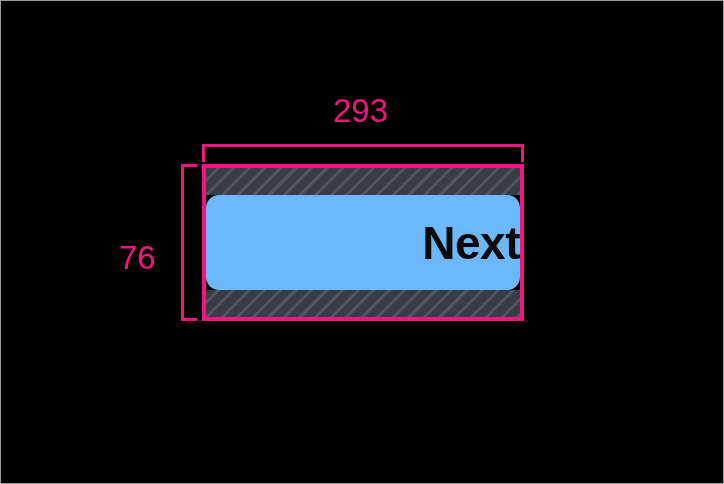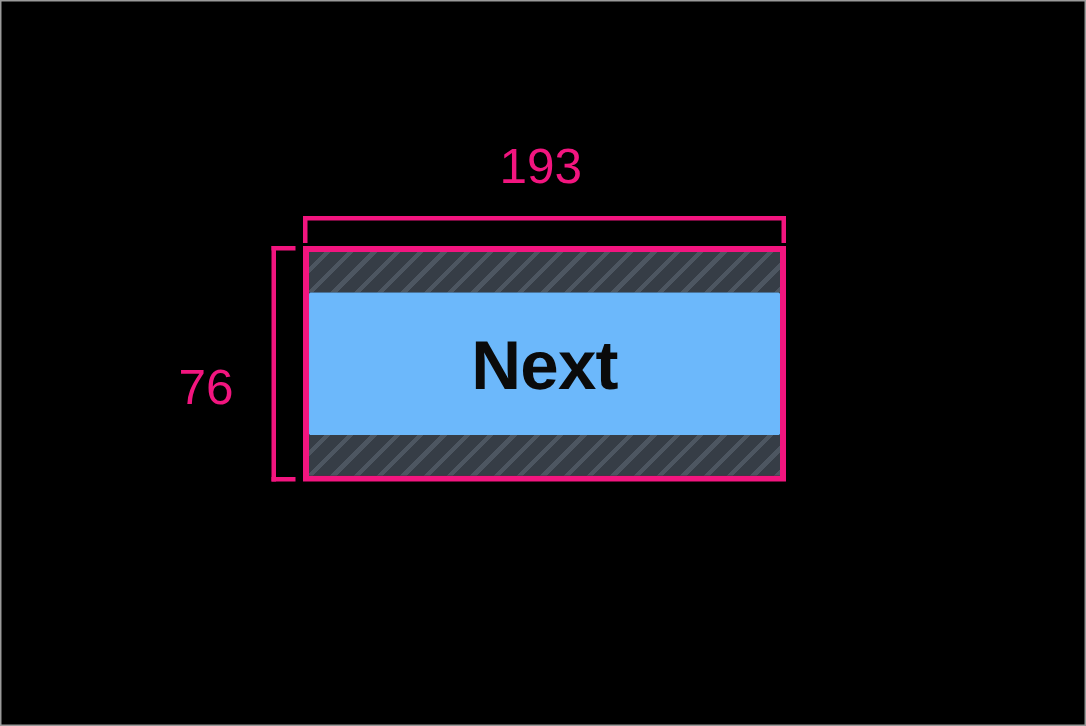--- a/index.html
+++ b/index.html
@@ -53,24 +53,24 @@
   .pad-band.bottom { bottom: 0; }
 
   
   .content-area {
     position: absolute;
     left: 0;
     right: 0;
     top: 27px;
     bottom: 27px;
     background: var(--content-fill, #6CB8FB);
-    border-radius: 1px;
+    border-radius: 13px;
     display: flex;
     align-items: center;
-    justify-content: center;
+    justify-content: flex-end;
   }
 
   .content-label {
     font-family: "Liberation Sans", sans-serif;
     font-size: 46px;
     font-weight: bold;
     color: #0a0a0a;
     letter-spacing: -0.5px;
     line-height: 1;
     user-select: none;
@@ -122,21 +122,21 @@
     border-top: 3px solid var(--accent, #F2157F);
     border-bottom: 3px solid var(--accent, #F2157F);
     background: transparent;
   }
 </style>
 </head>
 <body>
 
 <div id="screenshot" style="--canvas-bg: #000000; --accent: #F2157F; --content-fill: #6CB8FB; border-color: rgb(154, 154, 154);">
 
-  <div class="dim-label width-label">193</div>
+  <div class="dim-label width-label">293</div>
 
   <div class="bracket-h"></div>
 
   <div class="dim-label height-label">76</div>
 
   <div class="bracket-v"></div>
 
   <div class="element-box">
 
     <div class="pad-band top"></div>

